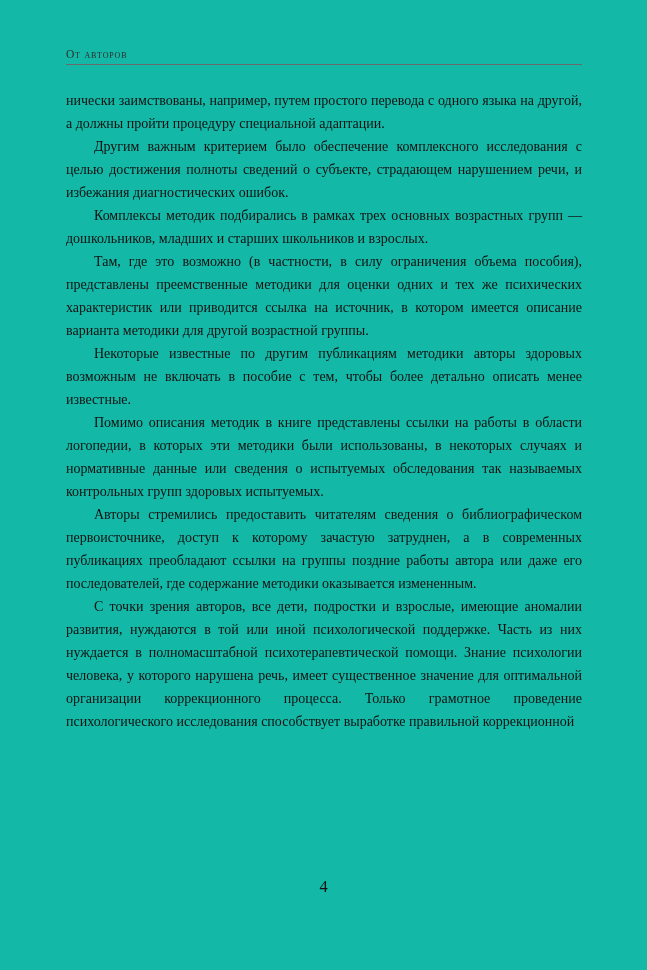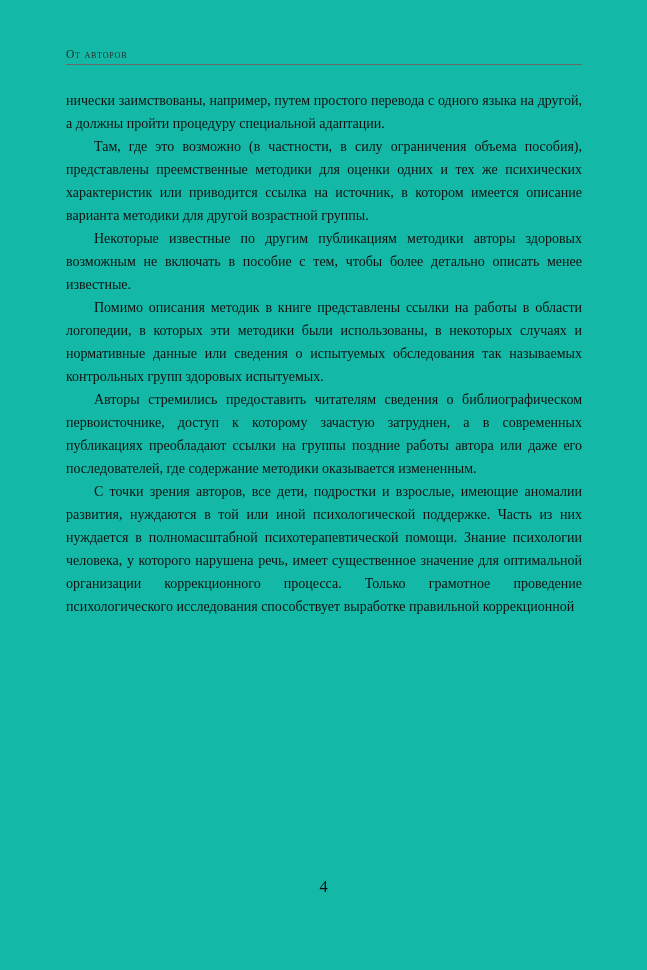--- a/index.html
+++ b/index.html
@@ -66,20 +66,22 @@
 </style>
 </head>
 <body>
 
 <div class="page">
   <div class="content">
     <div class="running-head">От авторов</div>
     <div class="rule"></div>
     <div class="body-text">
       <p class="noindent">нически заимствованы, например, путем простого перевода с одного языка на другой, а должны пройти процедуру специальной адаптации.</p>
+      <p>Другим важным критерием было обеспечение комплексного исследования с целью достижения полноты сведений о субъекте, страдающем нарушением речи, и избежания диагностических ошибок.</p>
+      <p>Комплексы методик подбирались в рамках трех основных возрастных групп — дошкольников, младших и старших школьников и взрослых.</p>
       <p>Там, где это возможно (в частности, в силу ограничения объема пособия), представлены преемственные методики для оценки одних и тех же психических характеристик или приводится ссылка на источник, в котором имеется описание варианта методики для другой возрастной группы.</p>
       <p>Некоторые известные по другим публикациям методики авторы здоровых возможным не включать в пособие с тем, чтобы более детально описать менее известные.</p>
       <p>Помимо описания методик в книге представлены ссылки на работы в области логопедии, в которых эти методики были использованы, в некоторых случаях и нормативные данные или сведения о испытуемых обследования так называемых контрольных групп здоровых испытуемых.</p>
       <p>Авторы стремились предоставить читателям сведения о библиографическом первоисточнике, доступ к которому зачастую затруднен, а в современных публикациях преобладают ссылки на группы поздние работы автора или даже его последователей, где содержание методики оказывается измененным.</p>
       <p>С точки зрения авторов, все дети, подростки и взрослые, имеющие аномалии развития, нуждаются в той или иной психологической поддержке. Часть из них нуждается в полномасштабной психотерапевтической помощи. Знание психологии человека, у которого нарушена речь, имеет существенное значение для оптимальной организации коррекционного процесса. Только грамотное проведение психологического исследования способствует выработке правильной коррекционной</p>
     </div>
   </div>
   <div class="folio">4</div>
 </div>
 

